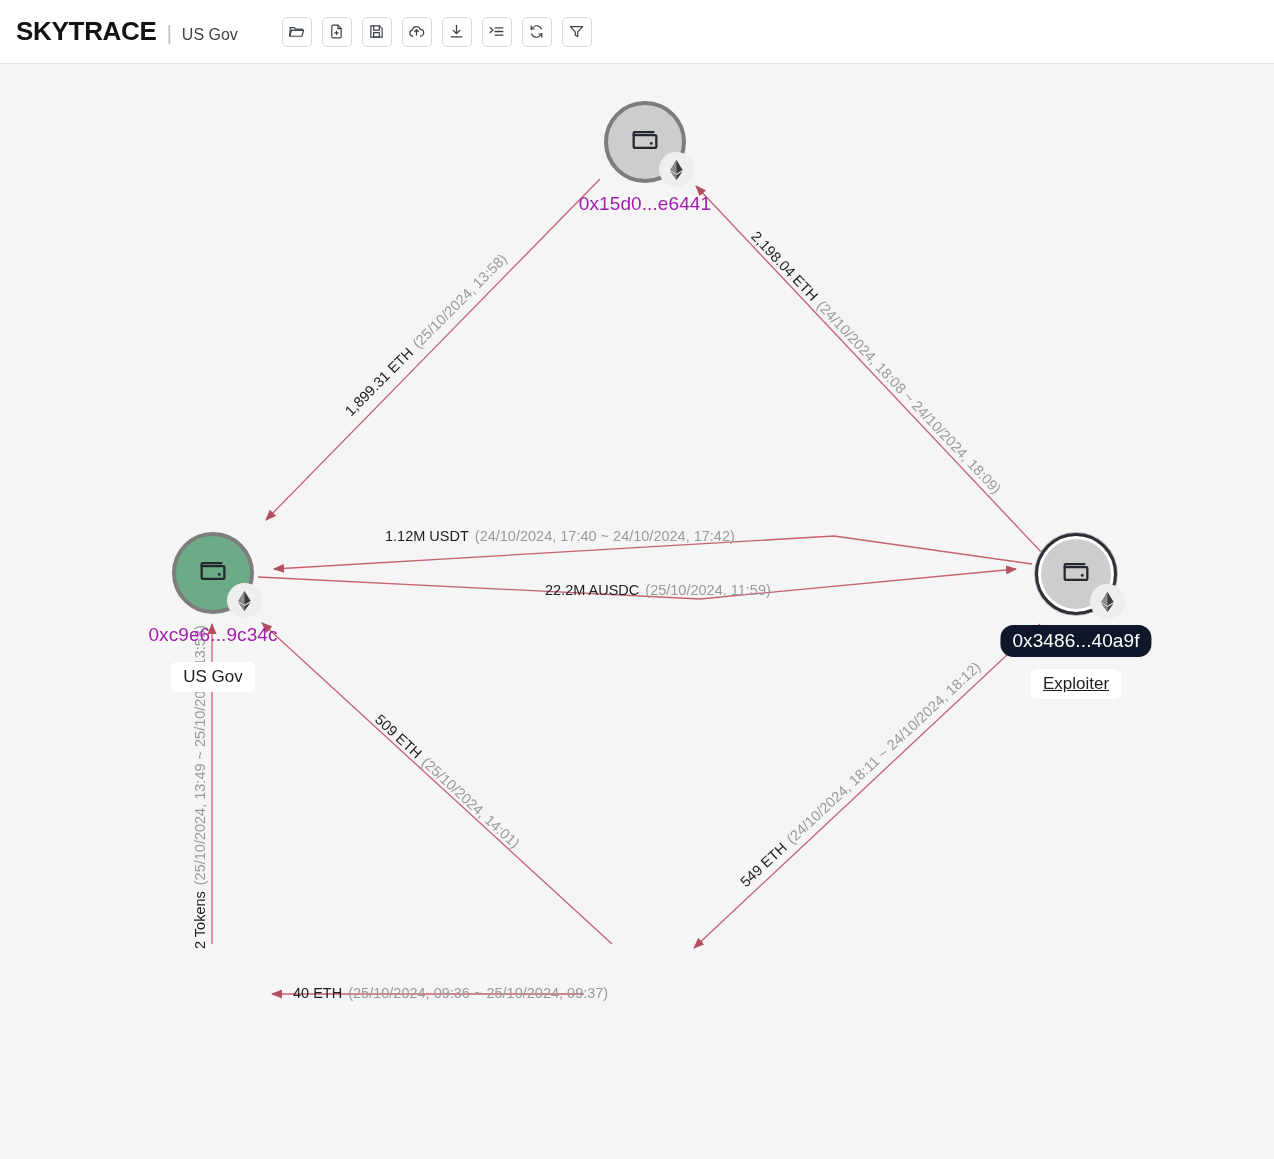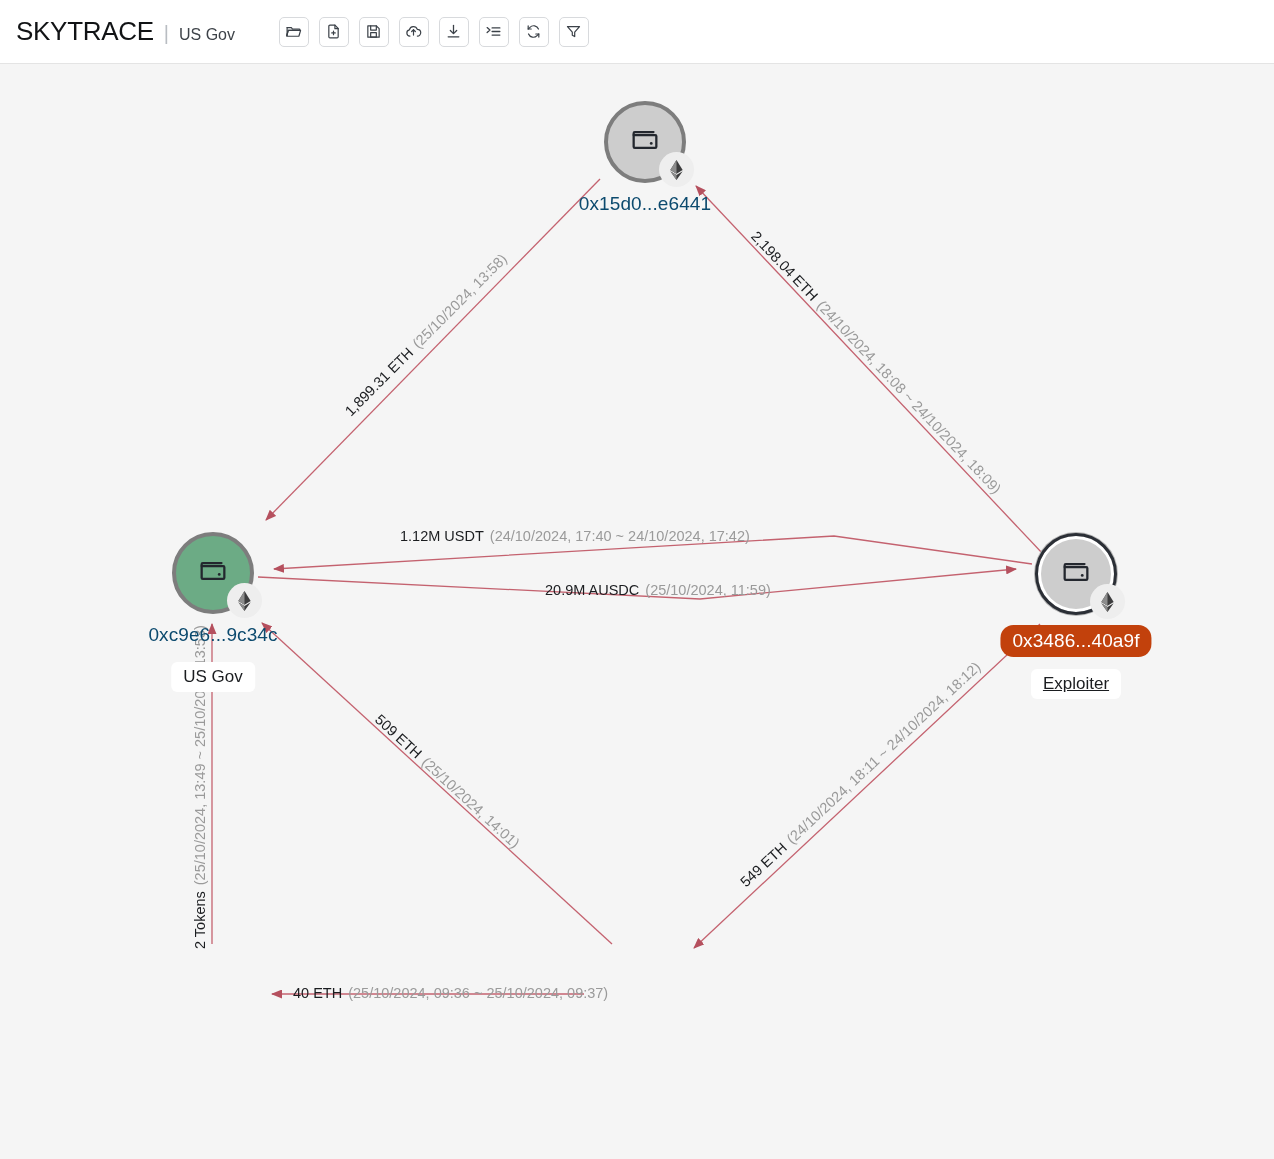--- a/index.html
+++ b/index.html
@@ -19,21 +19,21 @@
     background: #ffffff;
     border-bottom: 1px solid #e4e4e4;
     display: flex;
     align-items: center;
     padding-left: 16px;
     z-index: 40;
   }
   #brand-wrap { display: flex; align-items: baseline; }
   #brand-title {
     font-size: 26px;
-    font-weight: 400;
+    font-weight: 700;
     letter-spacing: -0.3px;
     color: #111315;
   }
   #brand-divider {
     display: inline-block;
     color: #b9bdc2;
     font-size: 20px;
     margin: 0 10px;
     font-weight: 300;
   }
@@ -113,25 +113,25 @@
     justify-content: center;
     z-index: 3;
   }
   .node-address {
     position: absolute;
     top: 92px;
     left: 50%;
     transform: translateX(-50%);
     white-space: nowrap;
     font-size: 19px;
-    color: #0c4a6e;
+    color: #a21caf;
     letter-spacing: 0.1px;
   }
   .graph-node.is-selected .node-address {
-    background: #c2410c;
+    background: #0f172a;
     color: #ffffff;
     padding: 5px 12px;
     border-radius: 13px;
     font-weight: 500;
   }
   .node-tag {
     position: absolute;
     top: 130px;
     left: 50%;
     transform: translateX(-50%);
@@ -275,26 +275,26 @@
   </svg>
 
   <div class="edge-label" id="lbl-0" style="left:353px; top:347px; transform: rotate(-45deg) translate(0,-50%);">
     <span class="amount">1,899.31 ETH</span><span class="time">(25/10/2024, 13:58)</span>
   </div>
 
   <div class="edge-label" id="lbl-1" style="left:748px; top:167px; transform: rotate(46.5deg) translate(0,-50%);">
     <span class="amount">2,198.04 ETH</span><span class="time">(24/10/2024, 18:08 ~ 24/10/2024, 18:09)</span>
   </div>
 
-  <div class="edge-label" id="lbl-2" style="left:400px; top:464px;text-align:right;">
+  <div class="edge-label" id="lbl-2" style="left:385px; top:464px;text-align:right;">
     <span class="amount">1.12M USDT</span><span class="time">(24/10/2024, 17:40 ~ 24/10/2024, 17:42)</span>
   </div>
 
   <div class="edge-label" id="lbl-3" style="left:545px; top:518px;">
-    <span class="amount">20.9M AUSDC</span><span class="time">(25/10/2024, 11:59)</span>
+    <span class="amount">22.2M AUSDC</span><span class="time">(25/10/2024, 11:59)</span>
   </div>
 
   <div class="edge-label" id="lbl-4" style="left:208px; top:877px; transform: rotate(-90deg) translate(0,-50%);">
     <span class="amount">2 Tokens</span><span class="time">(25/10/2024, 13:49 ~ 25/10/2024, 13:53)</span>
   </div>
 
   <div class="edge-label" id="lbl-5" style="left:372px; top:651px; transform: rotate(42.5deg) translate(0,-50%);">
     <span class="amount">509 ETH</span><span class="time">(25/10/2024, 14:01)</span>
   </div>
 

